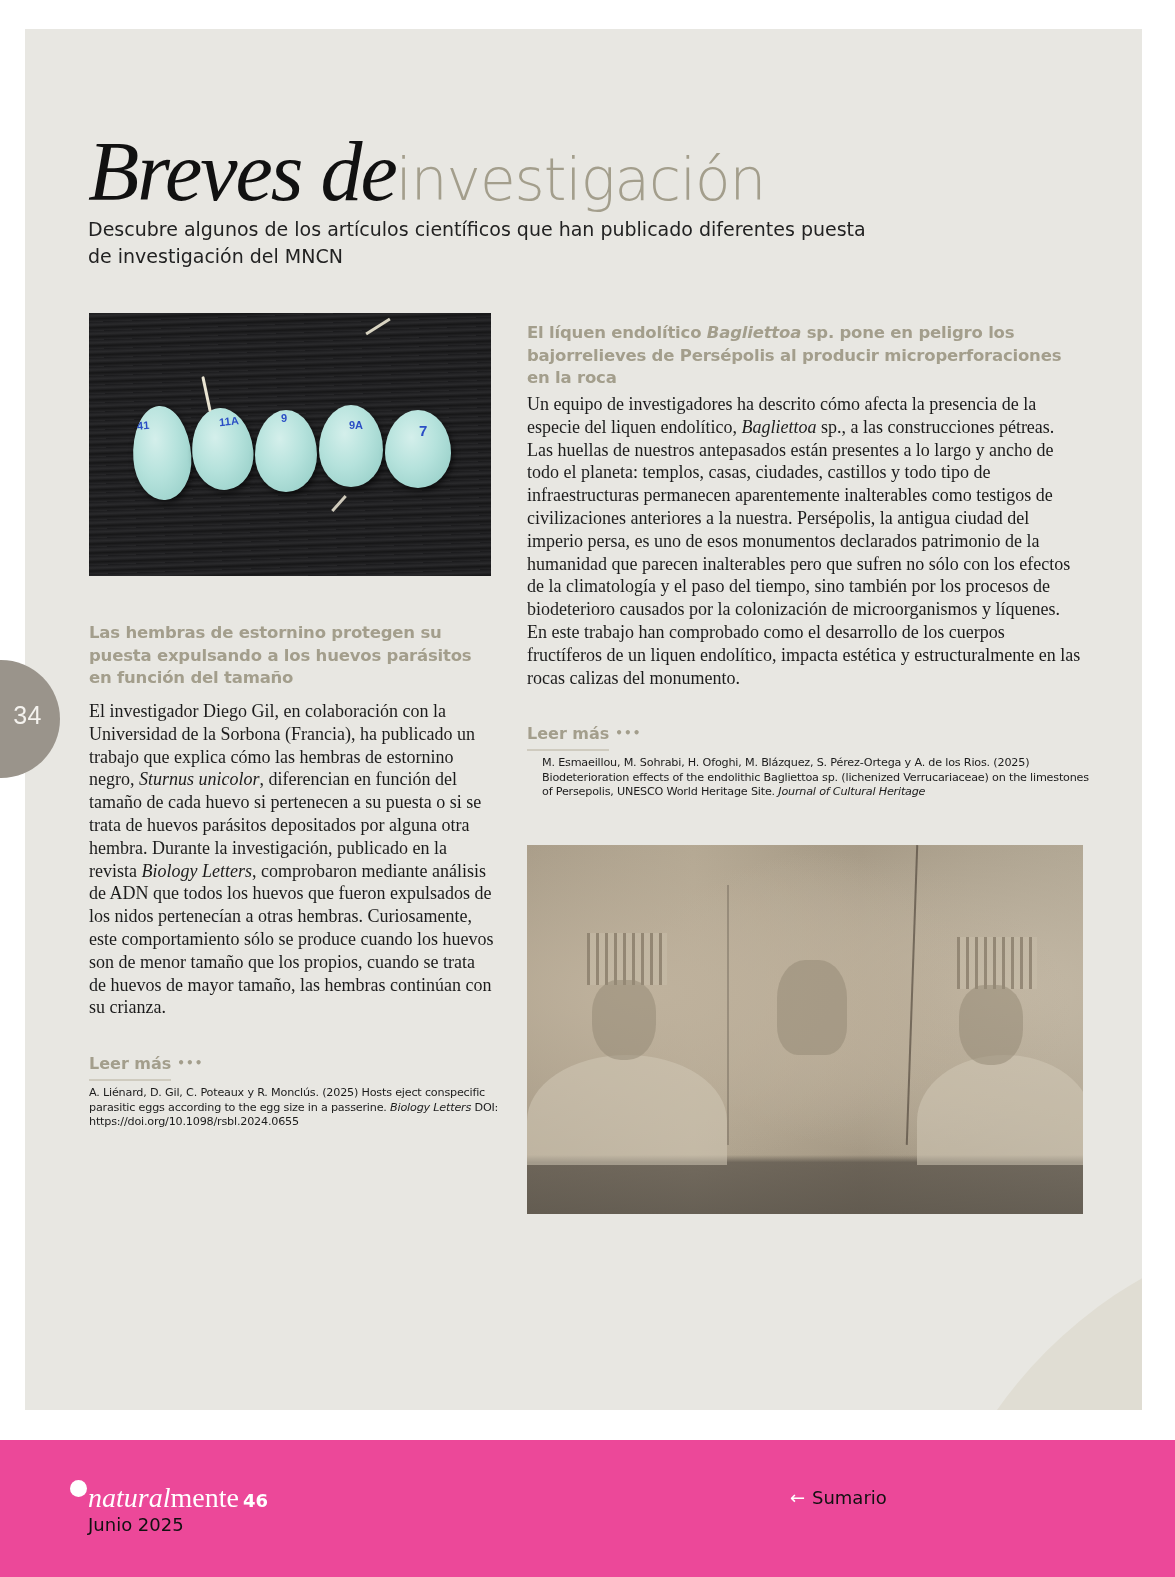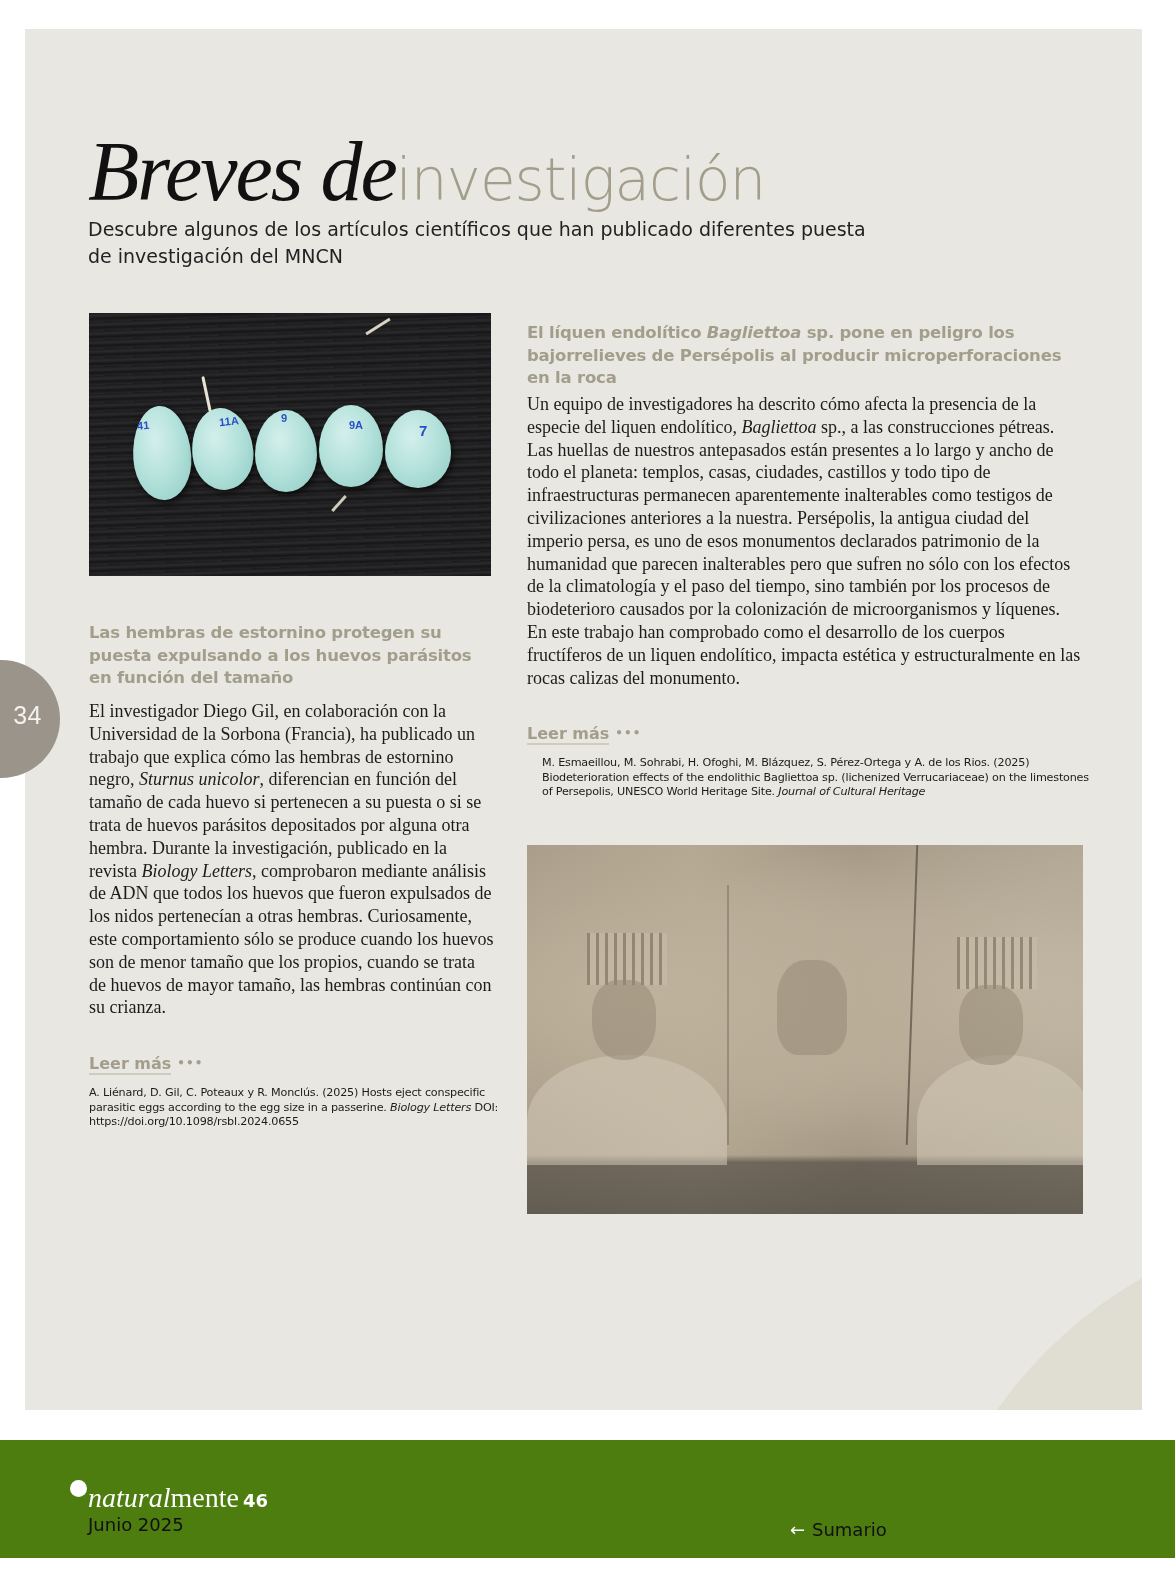--- a/index.html
+++ b/index.html
@@ -87,48 +87,48 @@
   .headline em { font-style: italic; }
   .body {
     position: absolute; font-family: "Liberation Serif", serif; font-size: 18px; line-height: 22.8px;
     color: #1c1c1c;
   }
   .body em { font-style: italic; }
   .more {
     position: absolute; font-family: "DejaVu Sans", sans-serif; font-weight: bold; font-size: 16px;
     color: #a39e8c; text-decoration: none; cursor: pointer;
   }
-  .more .lbl { border-bottom: 2px solid #cfcbbf; padding-bottom: 0; }
+  .more .lbl { border-bottom: 2px solid #cfcbbf; padding-bottom: 6px; }
   .more .dots { font-size: 12px; letter-spacing: 1px; margin-left: 6px; vertical-align: 2px; }
   .ref {
     position: absolute; font-family: "DejaVu Sans", sans-serif; font-size: 11.2px; line-height: 14.5px;
     color: #1c1c1c; letter-spacing: -0.2px;
   }
   .ref em { font-style: italic; }
   .footer {
-    position: absolute; left: 0; top: 1440px; width: 1175px; height: 118px; background: #4d7c0f; text-decoration: underline;
+    position: absolute; left: 0; top: 1440px; width: 1175px; height: 137px; background: #ec4899; text-decoration: underline;
   }
   .brand {
     position: absolute; left: 70px; top: 40px; white-space: nowrap; color: #ffffff;
     font-family: "Liberation Serif", serif; font-size: 28px; line-height: 1;
   }
   .brand .dot {
     display: inline-block; width: 17px; height: 17px; border-radius: 50%; background: #fff;
     vertical-align: 10px; margin-right: 1px;
   }
   .brand .it { font-style: italic; }
   .brand .num { font-family: "DejaVu Sans", sans-serif; font-weight: bold; font-size: 18px; margin-left: 4px; }
   .issue-date {
     position: absolute; left: 88px; top: 74px; font-family: "DejaVu Sans", sans-serif; font-size: 18px; color: #111;
   }
   .nav {
     position: absolute; left: 790px; top: 44px; font-family: "DejaVu Sans", sans-serif; font-size: 18px;
     color: #111; line-height: 28px;
   }
-  .nav a { display: block; color: #111; text-decoration: none; cursor: pointer; white-space: nowrap; margin-top: 32px; }
+  .nav a { display: block; color: #111; text-decoration: none; cursor: pointer; white-space: nowrap; }
   .nav .arr { color: #fff; display: inline-block; width: 22px; }
 </style>
 </head>
 <body>
 
 <div class="panel">
   <div class="deco-arc"></div>
 </div>
 
 <div class="page-tab">

